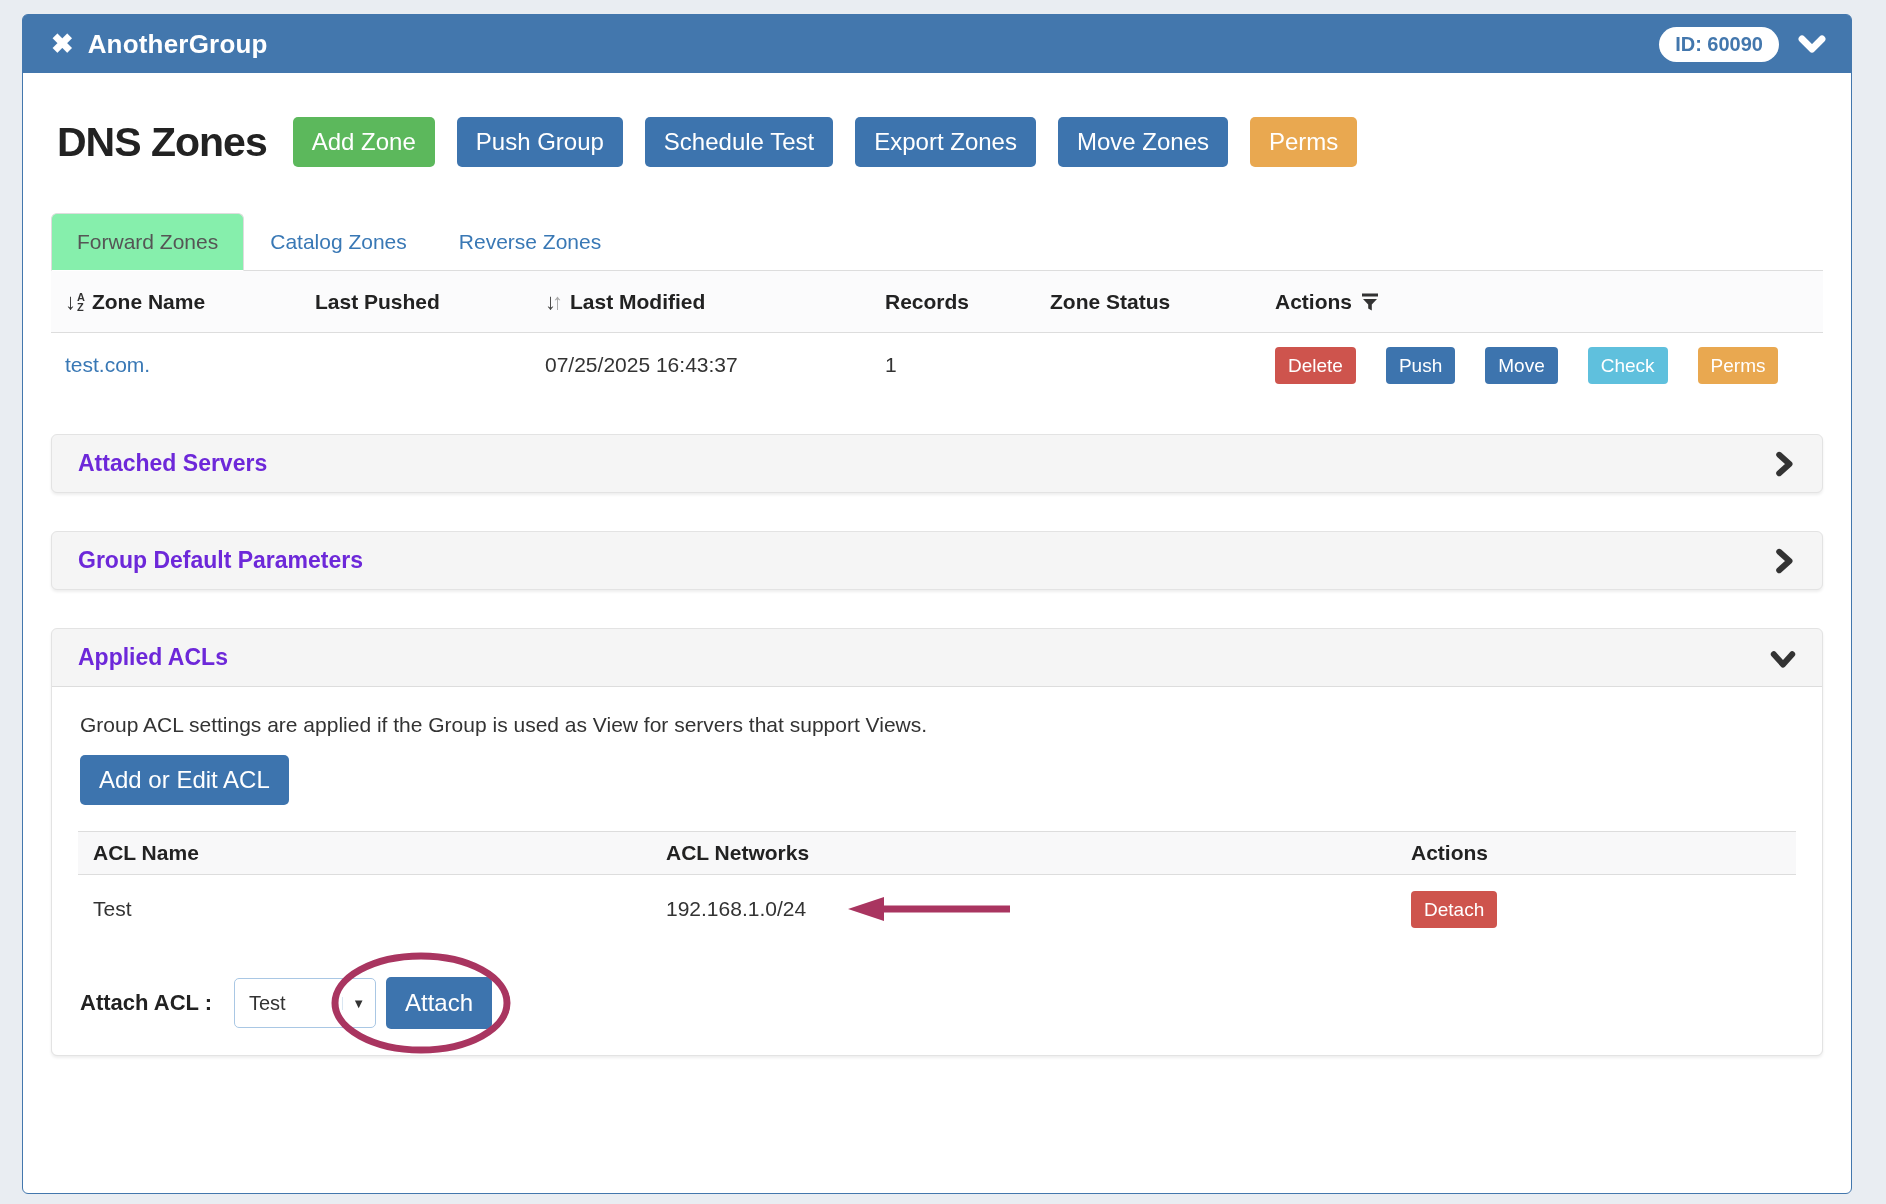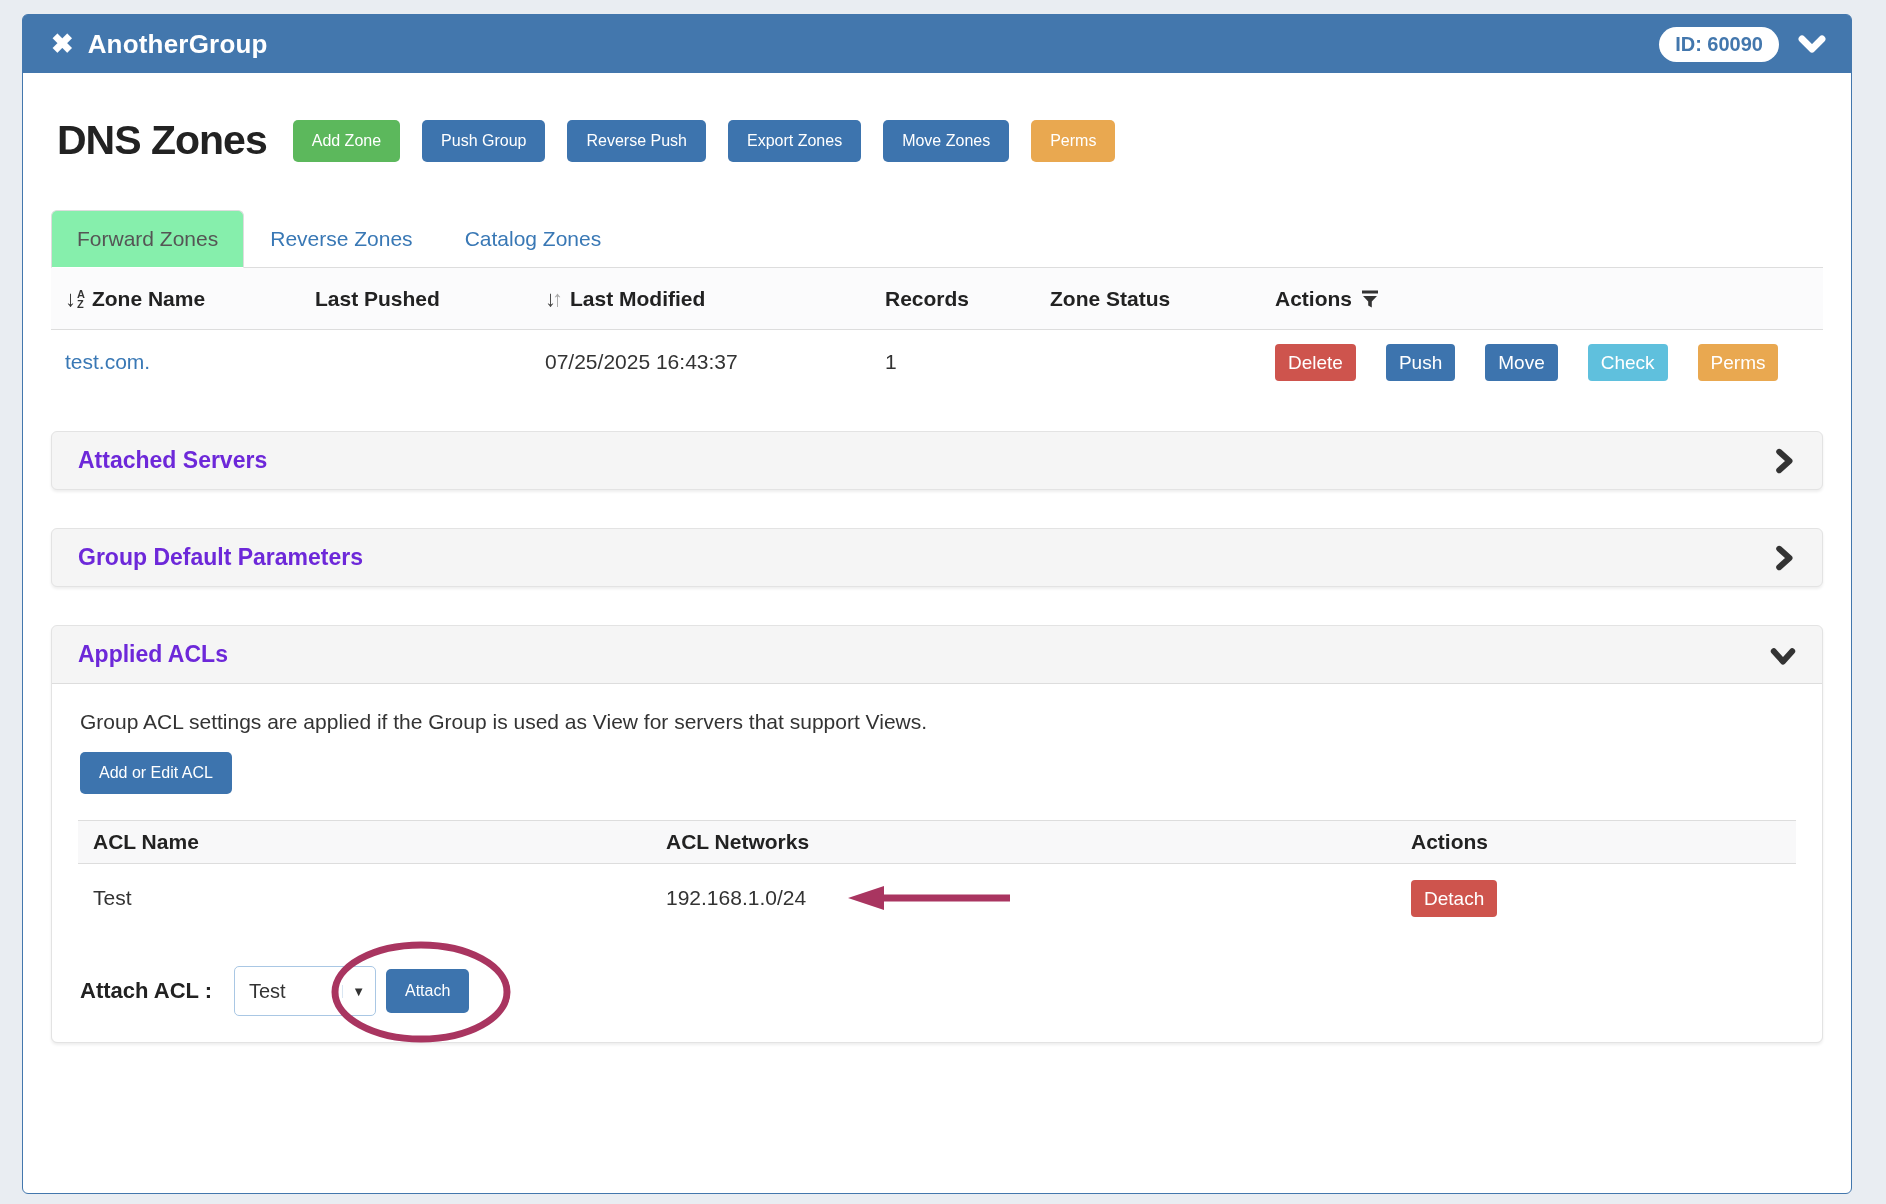--- a/index.html
+++ b/index.html
@@ -31,21 +31,21 @@
   .id-pill {
     background:#fff; color:#4377ad; font-weight:bold; font-size:20px;
     padding:6px 16px; border-radius:19px;
   }
   .hdr-chevron { margin:0 4px 0 18px; display:flex; cursor:pointer; }
   
   .content { padding:0 28px; }
   .title-row { display:flex; align-items:center; margin-top:44px; }
   h1 { font-size:41px; font-weight:bold; color:#222; margin:0 26px 0 6px; letter-spacing:-1px; }
   .btn {
-    border:none; border-radius:5px; color:#fff; font-size:16px;
+    border:none; border-radius:5px; color:#fff; font-size:24px;
     padding:13px 19px; font-family:inherit; cursor:pointer; line-height:1; white-space:nowrap;
   }
   .btn + .btn { margin-left:22px; }
   .btn-green { background:#5cb85c; }
   .btn-blue { background:#3d74ae; }
   .btn-orange { background:#e9a850; }
   .btn-red { background:#ce544d; }
   .btn-lightblue { background:#5fc0dd; }
   .btn-sm { font-size:19px; padding:9px 13px; border-radius:4px; }
   
@@ -139,30 +139,30 @@
         </svg>
     </span>
   </div>
 
   <div class="content">
 
     <div class="title-row">
       <h1>DNS Zones</h1>
       <button class="btn btn-green">Add Zone</button>
       <button class="btn btn-blue">Push Group</button>
-      <button class="btn btn-blue">Reverse Push</button>
+      <button class="btn btn-blue">Schedule Test</button>
       <button class="btn btn-blue">Export Zones</button>
       <button class="btn btn-blue">Move Zones</button>
       <button class="btn btn-orange">Perms</button>
     </div>
 
     <div class="tabs">
       <div class="tab active">Forward Zones</div>
+      <div class="tab">Catalog Zones</div>
       <div class="tab">Reverse Zones</div>
-      <div class="tab">Catalog Zones</div>
     </div>
 
     <div>
       <div class="ztable-header">
         <div class="hcell">
           <span class="sort-alpha">
             <span class="arrow">↓</span>
               <span class="az">
                 <span>A</span>
                 <span>Z</span>

